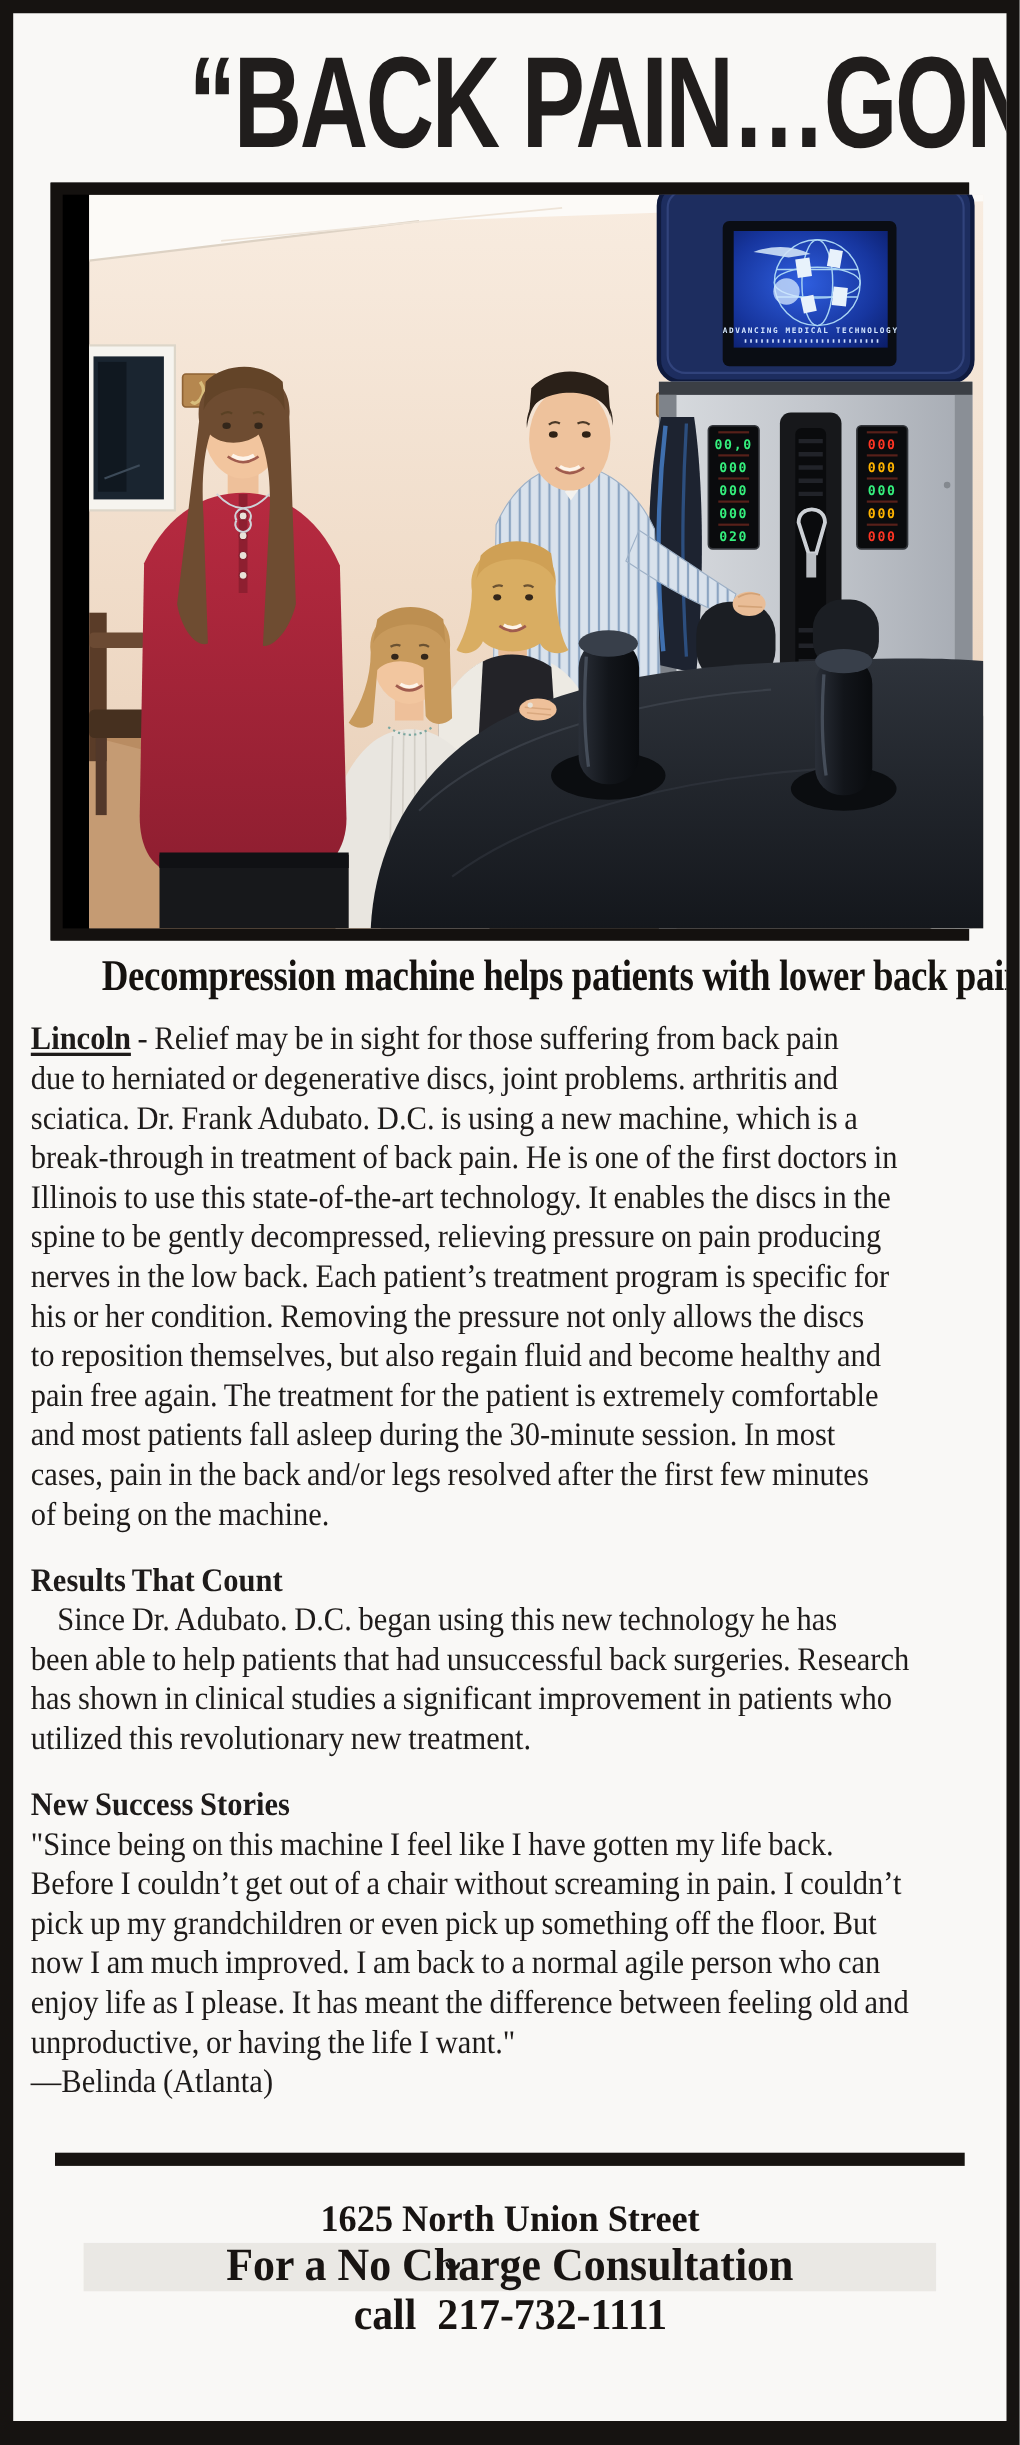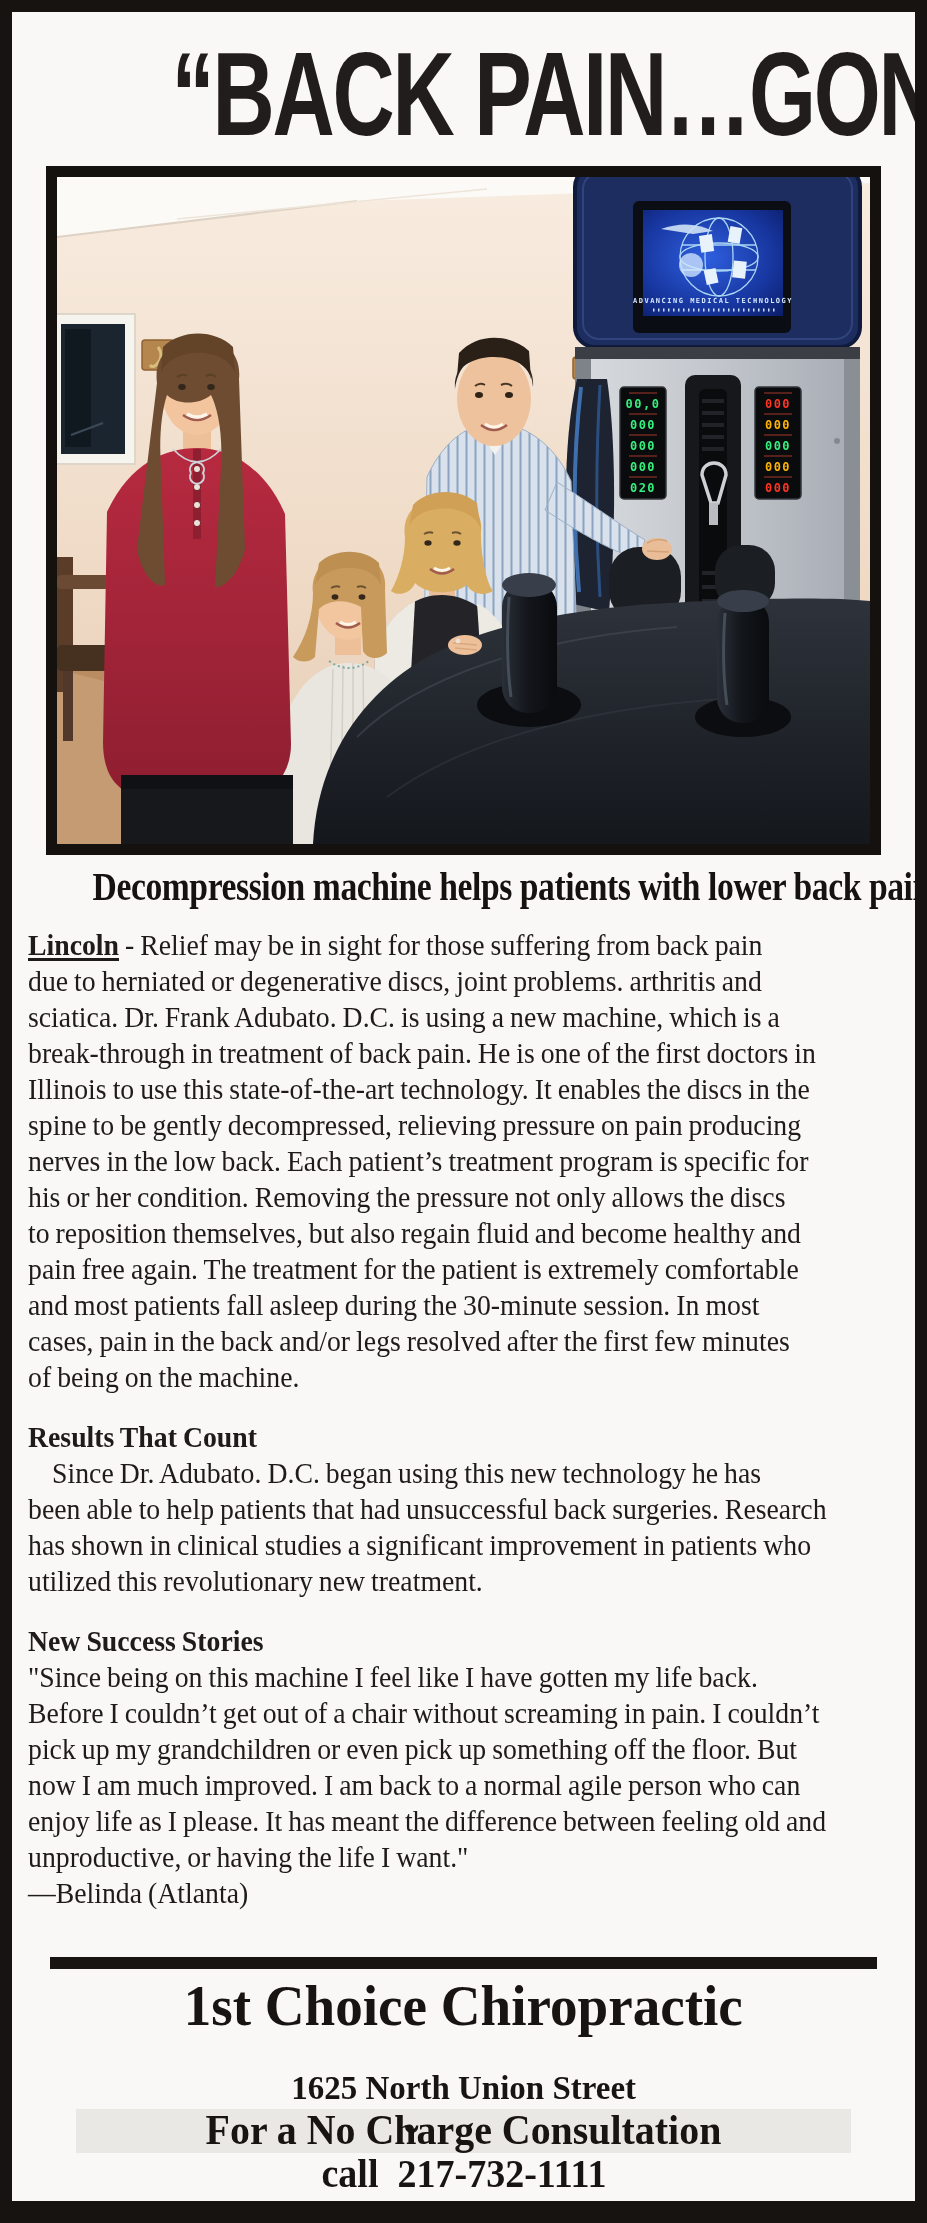--- a/index.html
+++ b/index.html
@@ -18,21 +18,21 @@
   .headline{ text-align:center; margin-top:26px; height:118px; }
   .headline span{
     display:inline-block; white-space:nowrap;
     font-family:"Liberation Sans", sans-serif; font-weight:bold;
     font-size:118px; line-height:112px; letter-spacing:-3px;
     transform:scaleX(.73); transform-origin:center;
     color:#201d1c;
   }
   .photo-frame{
     width:835px;height:689px; margin:10px auto 0;
-    box-sizing:border-box; border:11px solid #14110f; background:#000;
+    box-sizing:border-box; border:11px solid #14110f; background:#000;padding-left:24px;
   }
   .photo-frame svg{display:block;width:813px;height:667px;}
   .caption{ text-align:center; margin-top:8px; height:50px; }
   .caption span{
     display:inline-block; white-space:nowrap;
     font-weight:bold; font-size:40px; line-height:48px; letter-spacing:-.5px;
     transform:scaleX(.84); transform-origin:center; color:#15120f;
   }
   .article{
     margin:14px 0 0 16px; width:952px;
@@ -393,23 +393,20 @@
       <div class="tl">pick up my grandchildren or even pick up something off the floor. But</div>
       <div class="tl">now I am much improved. I am back to a normal agile person who can</div>
       <div class="tl">enjoy life as I please. It has meant the difference between feeling old and</div>
       <div class="tl">unproductive, or having the life I want."</div>
       <div class="tl">—Belinda (Atlanta)</div>
     </div>
 
   <div class="rule"></div>
 
   <div class="footer">
-    <div class="biz">
-      <span>1st Choice Chiropractic</span>
-    </div>
     <div class="addr">
       <span>1625 North Union Street</span>
     </div>
     <div class="cta">
       <span class="band"></span>
       <span class="txt">For a No Charge Consultation</span>
       <span class="breve">˘</span>
     </div>
     <div class="phone">
       <span>call  217-732-1111</span>

